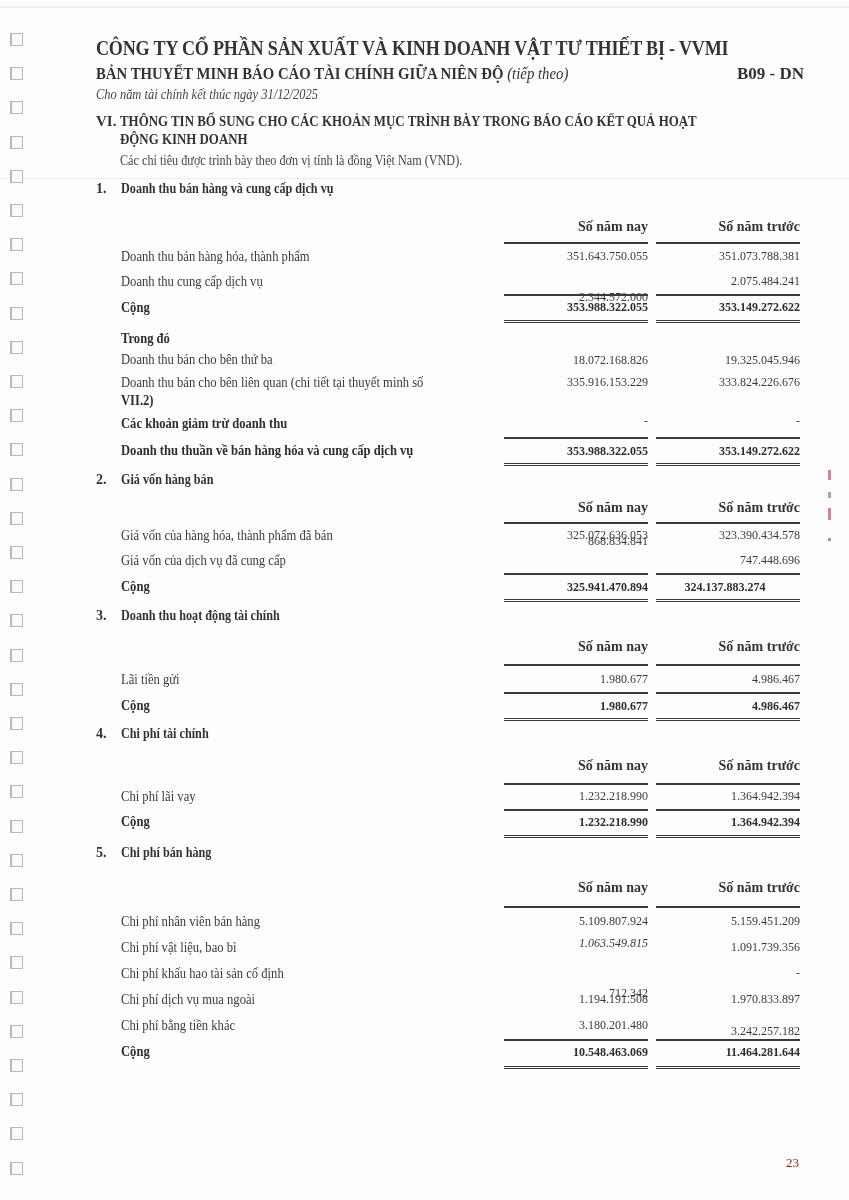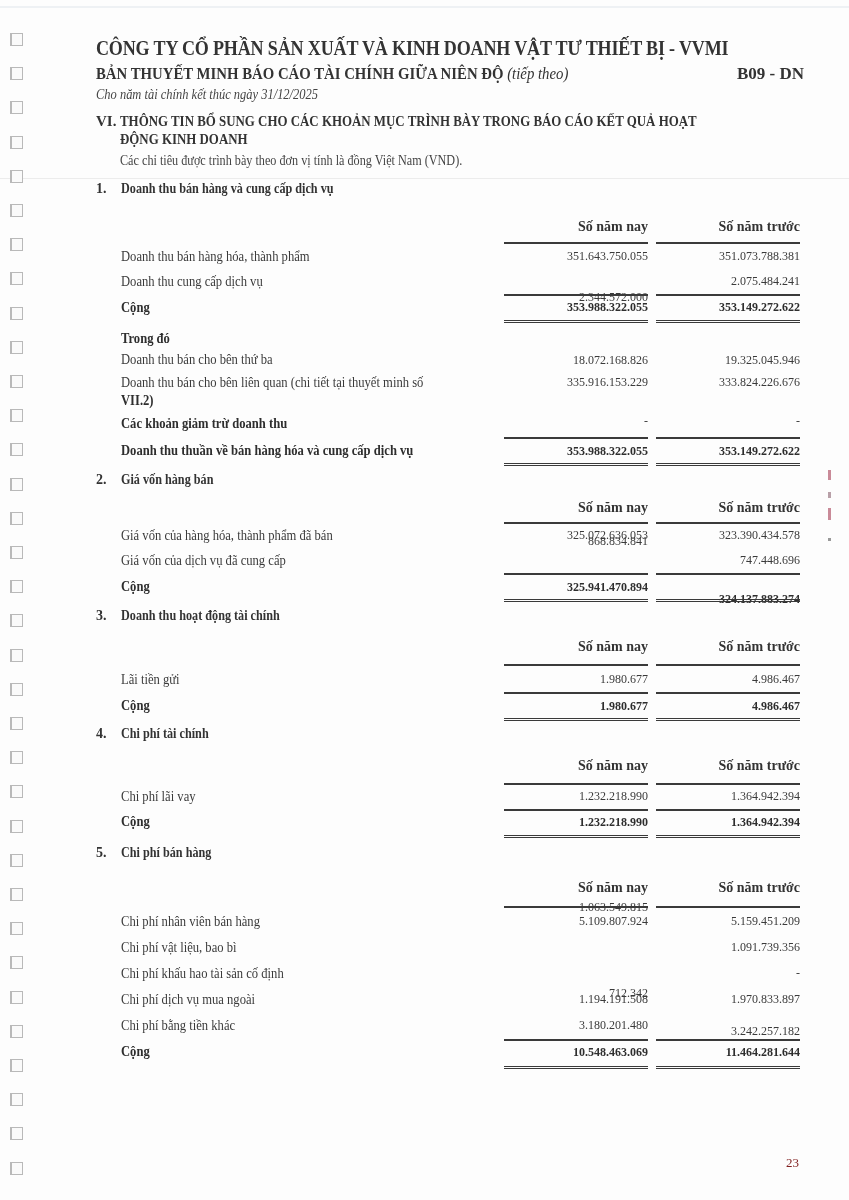--- a/index.html
+++ b/index.html
@@ -182,21 +182,21 @@
     <div>
       <div class="row-label" style="top:551px;">Giá vốn của dịch vụ đã cung cấp</div>
       <div class="val c1" style="top:534px;">868.834.841</div>
       <div class="val c2" style="top:553px;">747.448.696</div>
     </div>
     <div class="rule" style="left:408px;width:144px;top:573px;"></div>
     <div class="rule" style="left:560px;width:144px;top:573px;"></div>
     <div>
       <div class="row-label bold" style="top:577px;">Cộng</div>
       <div class="val bold c1" style="top:580px;">325.941.470.894</div>
-      <div class="val bold c2" style="top:592px;">324.137.883.274</div>
+      <div class="val bold c2" style="top:580px;text-align:center;">324.137.883.274</div>
     </div>
     <div class="rule dbl" style="left:408px;width:144px;top:599px;"></div>
     <div class="rule dbl" style="left:560px;width:144px;top:599px;"></div>
   </div>
 
   <div>
     <div class="sub-num" style="top:608px;">3.</div>
     <div class="sub-title" style="top:608px;">Doanh thu hoạt động tài chính</div>
     <div class="col-hdr c1" style="top:639px;">Số năm nay</div>
     <div class="col-hdr c2" style="top:639px;">Số năm trước</div>
@@ -248,21 +248,21 @@
     <div class="col-hdr c2" style="top:880px;">Số năm trước</div>
     <div class="rule hdr" style="left:408px;width:144px;top:906px;"></div>
     <div class="rule hdr" style="left:560px;width:144px;top:906px;"></div>
     <div>
       <div class="row-label" style="top:912px;">Chi phí nhân viên bán hàng</div>
       <div class="val c1" style="top:914px;">5.109.807.924</div>
       <div class="val c2" style="top:914px;">5.159.451.209</div>
     </div>
     <div>
       <div class="row-label" style="top:938px;">Chi phí vật liệu, bao bì</div>
-      <div class="val c1" style="top:900px;">1.063.549.815</div>
+      <div class="val c1" style="top:936px;font-style:italic;">1.063.549.815</div>
       <div class="val c2" style="top:940px;">1.091.739.356</div>
     </div>
     <div>
       <div class="row-label" style="top:964px;">Chi phí khấu hao tài sản cố định</div>
       <div class="val c1" style="top:966px;margin-top:20px;">712.342</div>
       <div class="val c2" style="top:966px;">-</div>
     </div>
     <div>
       <div class="row-label" style="top:990px;">Chi phí dịch vụ mua ngoài</div>
       <div class="val c1" style="top:992px;">1.194.191.508</div>

